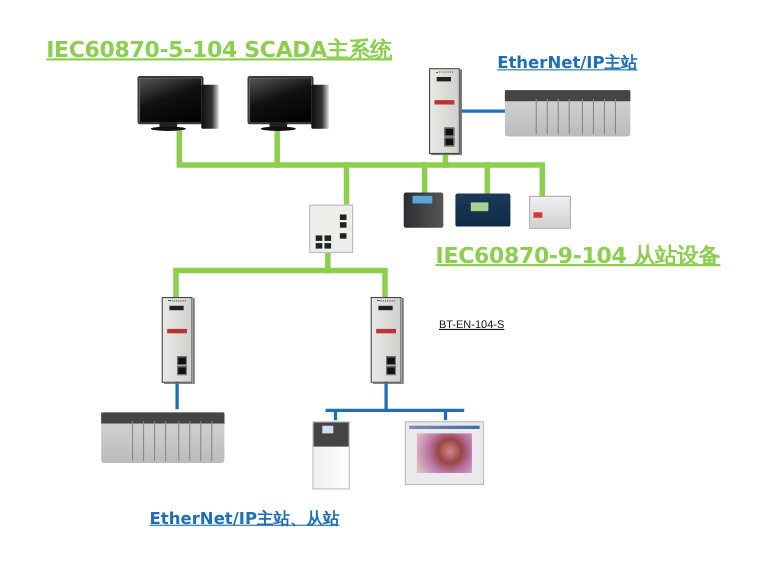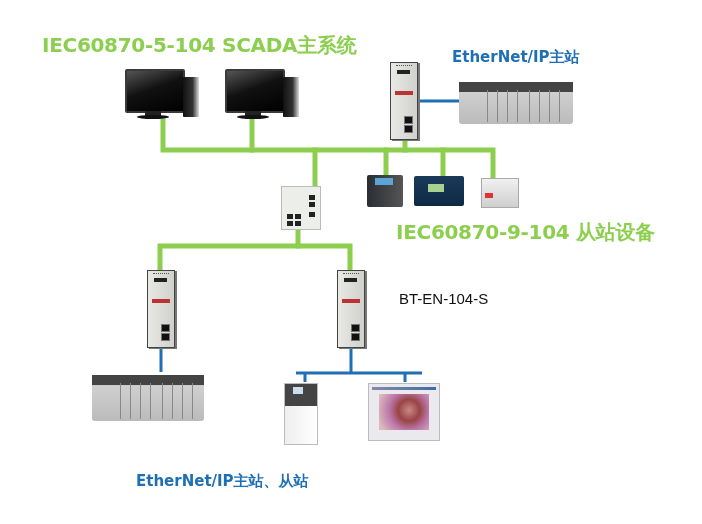--- a/index.html
+++ b/index.html
@@ -1,20 +1,20 @@
 <!DOCTYPE html>
 <html><head>
 <meta charset="utf-8">
 <style>
   html,body{margin:0;padding:0;background:#fff;}
   body{width:702px;height:524px;position:relative;overflow:hidden;font-family:"Liberation Sans","DejaVu Sans",sans-serif;}
-  .abs{position:absolute;}
+  .abs{position:absolute;text-decoration:underline;}
   .title-green{color:#8ccf4f;font-weight:bold;font-size:20px;white-space:nowrap;font-family:"DejaVu Sans",sans-serif;letter-spacing:-0.3px;}
   .title-blue{color:#1f6fb5;font-weight:bold;font-size:15px;white-space:nowrap;font-family:"DejaVu Sans",sans-serif;}
-  .label-black{color:#111;font-size:15px;white-space:nowrap;}
+  .label-black{color:#111;font-size:10px;white-space:nowrap;}
   svg.wires{position:absolute;left:0;top:0;}
   
   .pc .mon{position:absolute;left:0;top:0;width:56px;height:40px;background:linear-gradient(160deg,#555 0%,#111 45%,#000 100%);border:2px solid #3a3a3a;border-radius:2px;}
   .pc .stand{position:absolute;left:20px;top:42px;width:16px;height:5px;background:#222;}
   .pc .base{position:absolute;left:12px;top:46px;width:32px;height:4px;background:#111;border-radius:50%;}
   .pc .tower{position:absolute;left:58px;top:8px;width:16px;height:40px;background:linear-gradient(90deg,#111,#333 60%,#ddd);border-radius:1px;}
   
   .gw{position:absolute;width:26px;height:76px;background:linear-gradient(90deg,#e8e8e4,#d0d0cc);border:1.5px solid #444;box-shadow:2px 1px 0 #777;}
   .gw .slot{position:absolute;left:6px;top:7px;width:13px;height:4px;background:#222;}
   .gw .leds{position:absolute;left:5px;top:2px;width:16px;height:2px;border-top:1px dotted #555;}
@@ -66,21 +66,21 @@
     <line x1="296" y1="373" x2="422" y2="373"></line>
     <line x1="305" y1="373" x2="305" y2="382"></line>
     <line x1="405" y1="373" x2="405" y2="382"></line>
   </g>
 </svg>
 
 <div class="abs title-green" style="left:42px;top:32px;">IEC60870-5-104 SCADA主系统</div>
 <div class="abs title-blue" style="left:452px;top:48px;">EtherNet/IP主站</div>
 <div class="abs title-green" style="left:396px;top:219px;">IEC60870-9-104 从站设备</div>
 <div class="abs label-black" style="left:399px;top:290px;">BT-EN-104-S</div>
-<div class="abs title-blue" style="left:136px;top:472px;">EtherNet/IP主站、从站</div>
+<div class="abs title-blue" style="left:136px;top:462px;">EtherNet/IP主站、从站</div>
 
 <div class="abs pc" style="left:125px;top:69px;width:76px;height:52px;">
   <div class="mon"></div>
     <div class="stand"></div>
     <div class="base"></div>
     <div class="tower"></div>
 </div>
 <div class="abs pc" style="left:225px;top:69px;width:76px;height:52px;">
   <div class="mon"></div>
     <div class="stand"></div>

